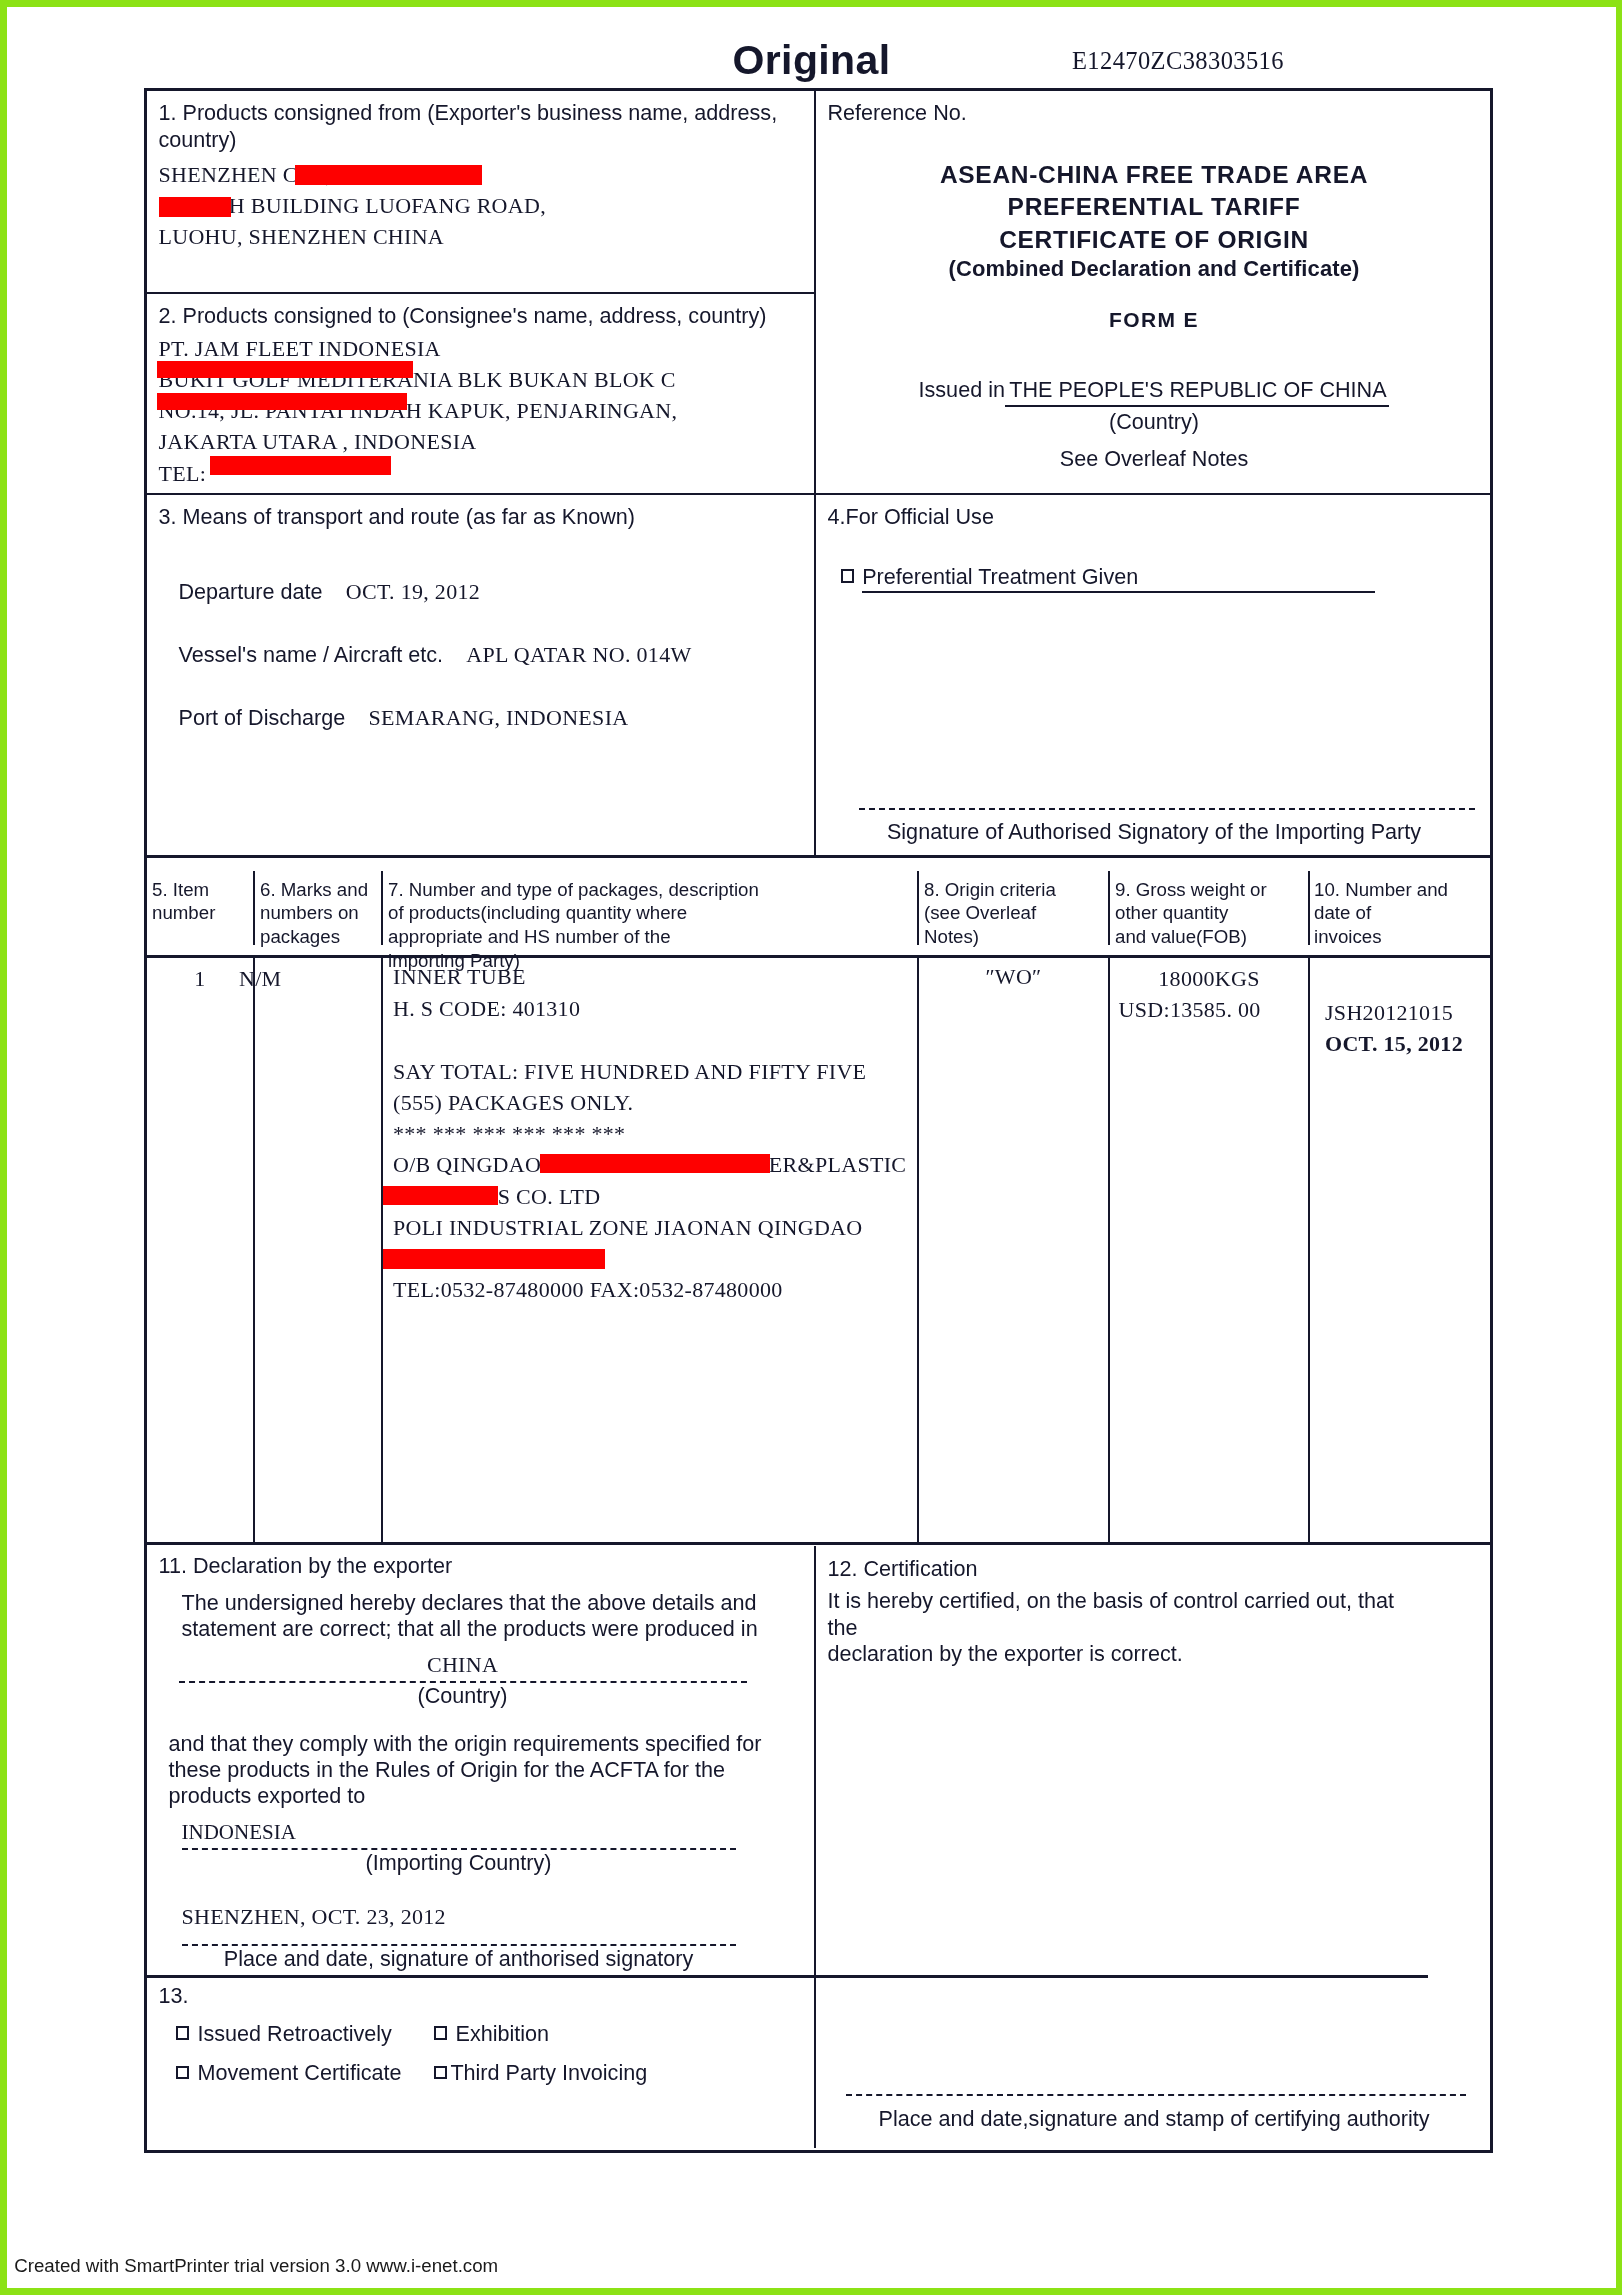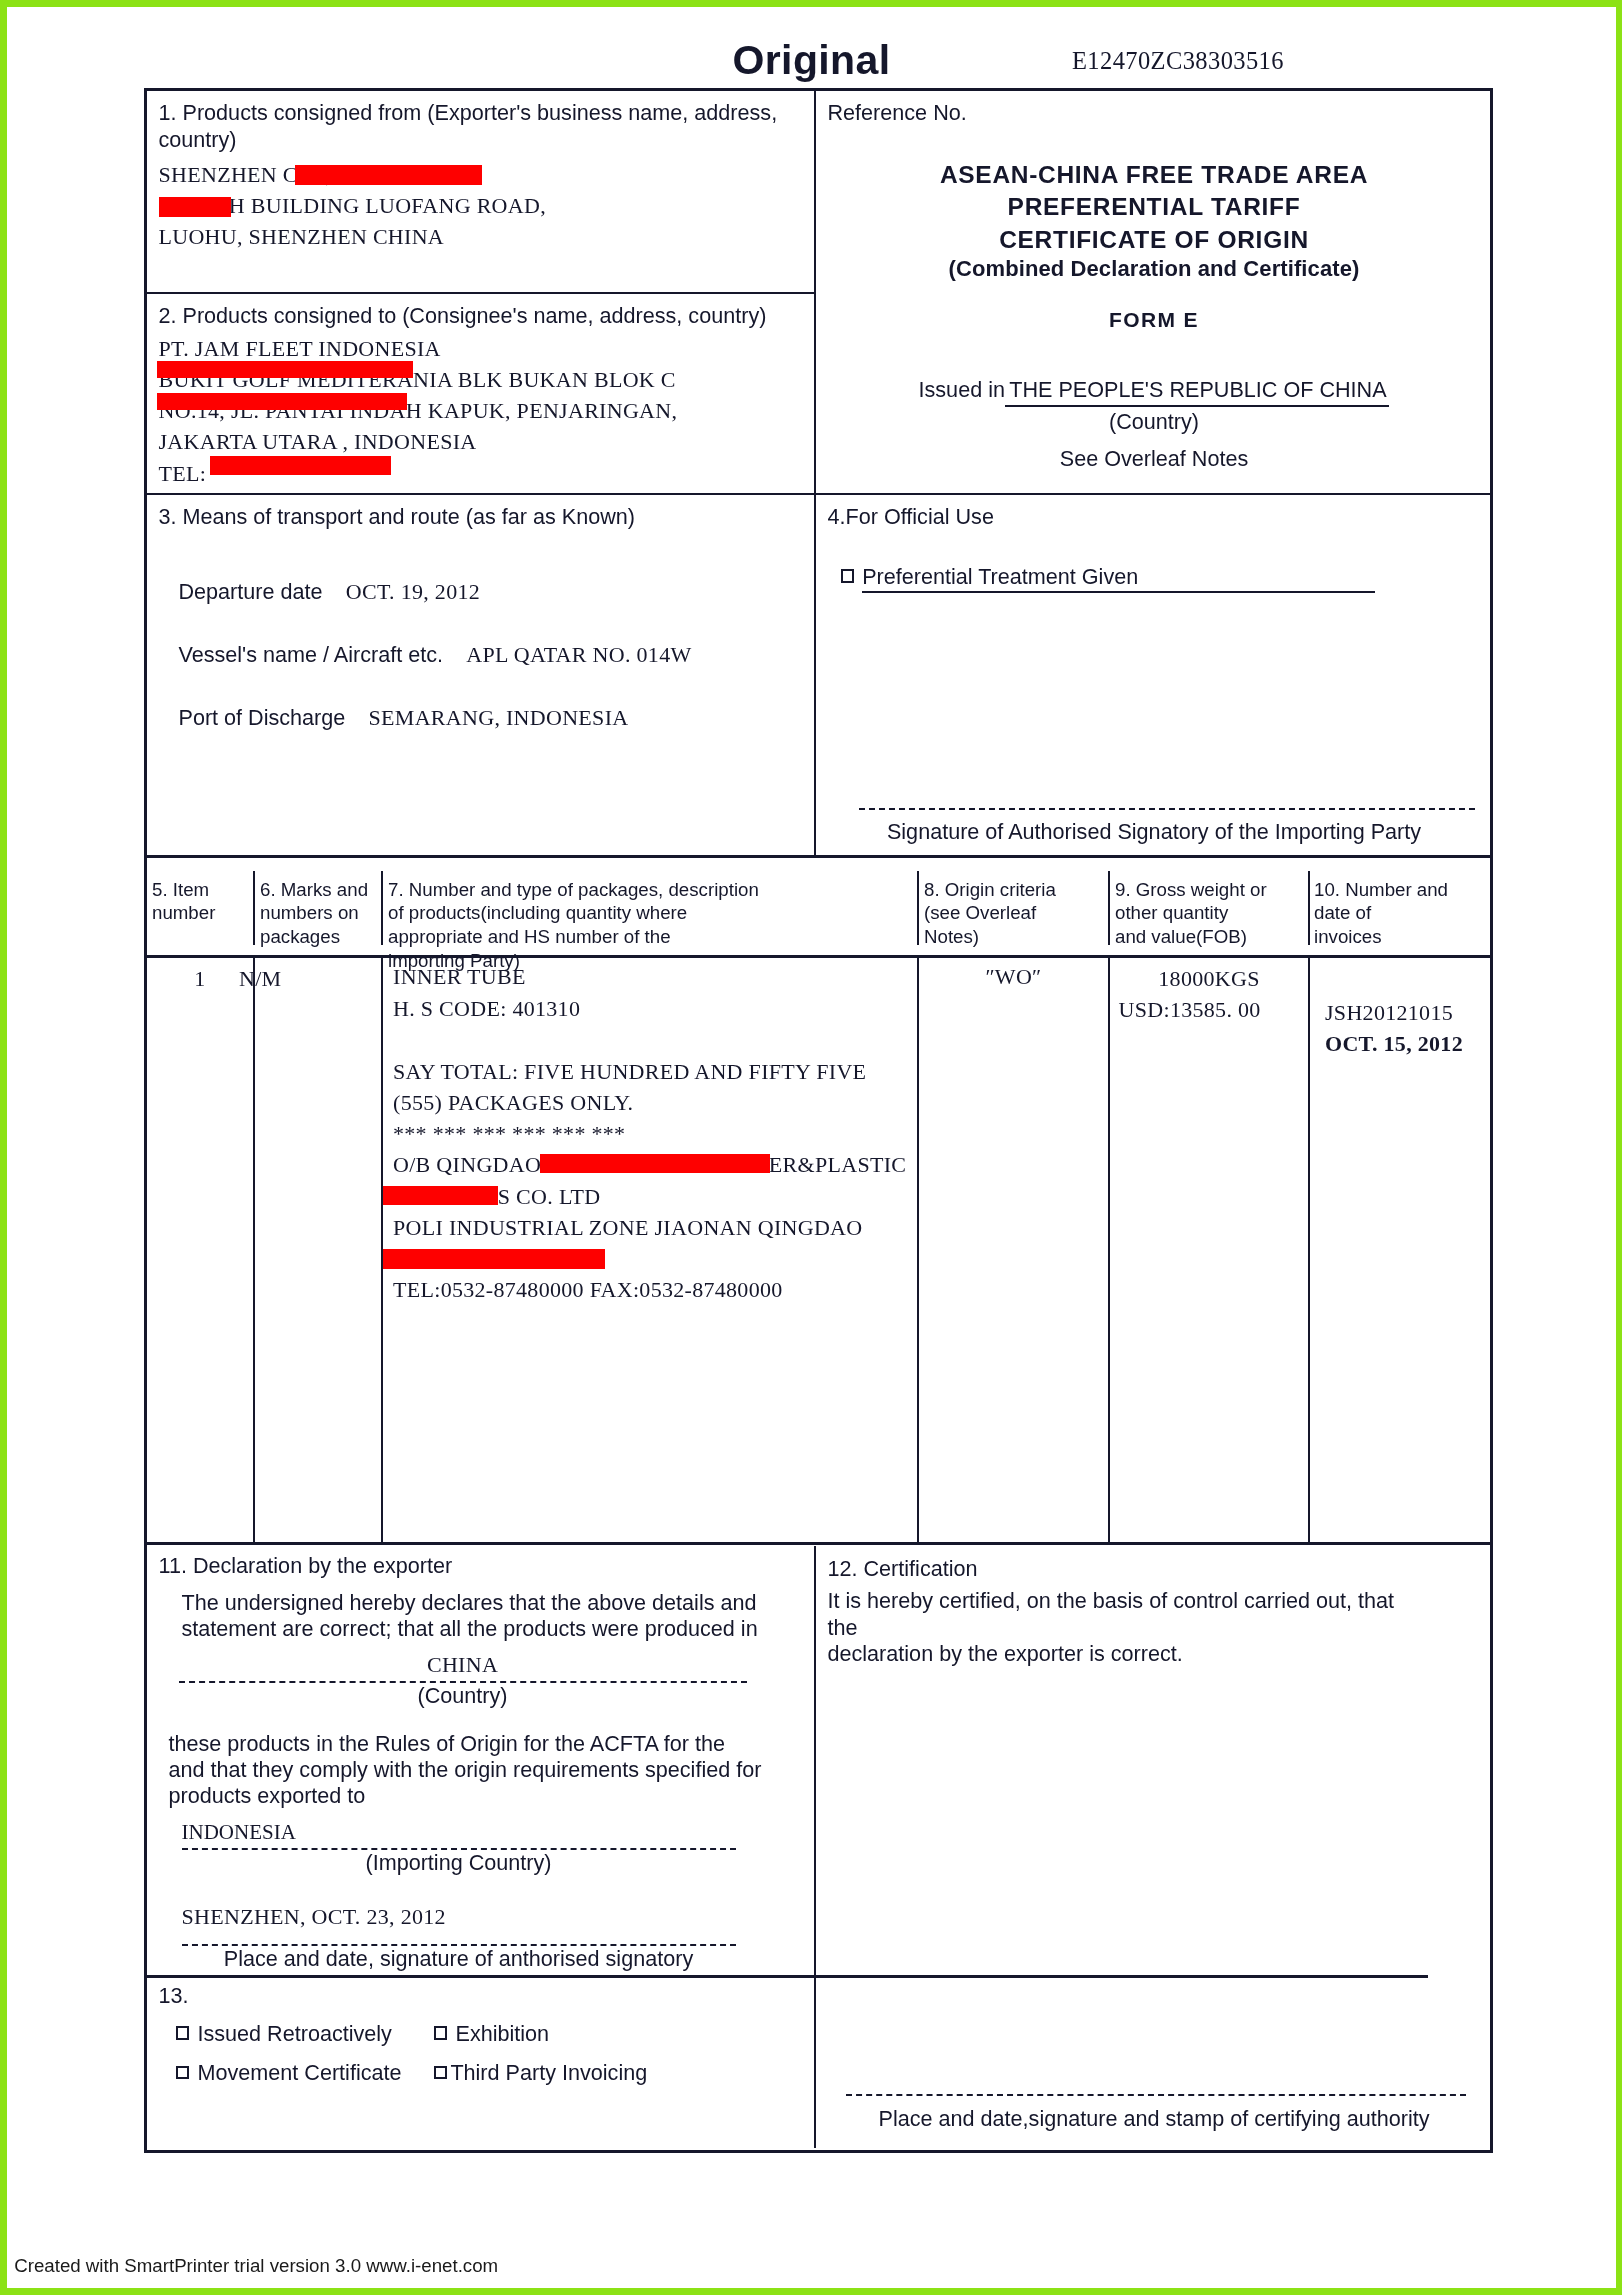--- a/index.html
+++ b/index.html
@@ -244,22 +244,22 @@
     <div class="lbl" style="margin-top:10px; margin-left:23px;">
       <div>The undersigned hereby declares that the above details and</div>
       <div>statement are correct; that all the products were produced in</div>
     </div>
     <div style="margin-top:7.2px; margin-left:20px; width:568px;">
       <div class="val" style="text-align:center;">CHINA</div>
       <span class="dashline"></span>
       <div class="lbl" style="text-align:center;">(Country)</div>
     </div>
     <div class="lbl" style="margin-top:21.6px; margin-left:10px;">
+      <div>and that they comply with the origin requirements specified for</div>
       <div>these products in the Rules of Origin for the ACFTA for the</div>
-      <div>and that they comply with the origin requirements specified for</div>
       <div>products exported to</div>
     </div>
     <div style="margin-top:8.6px; margin-left:23px; width:554px;">
       <div class="val-sm">INDONESIA</div>
       <span class="dashline"></span>
       <div class="lbl" style="text-align:center;">(Importing Country)</div>
     </div>
     <div style="margin-top:24.5px; margin-left:23px; width:554px;">
       <div class="val">SHENZHEN, OCT.   23, 2012</div>
       <span class="dashline" style="margin-top:11.5px;"></span>

